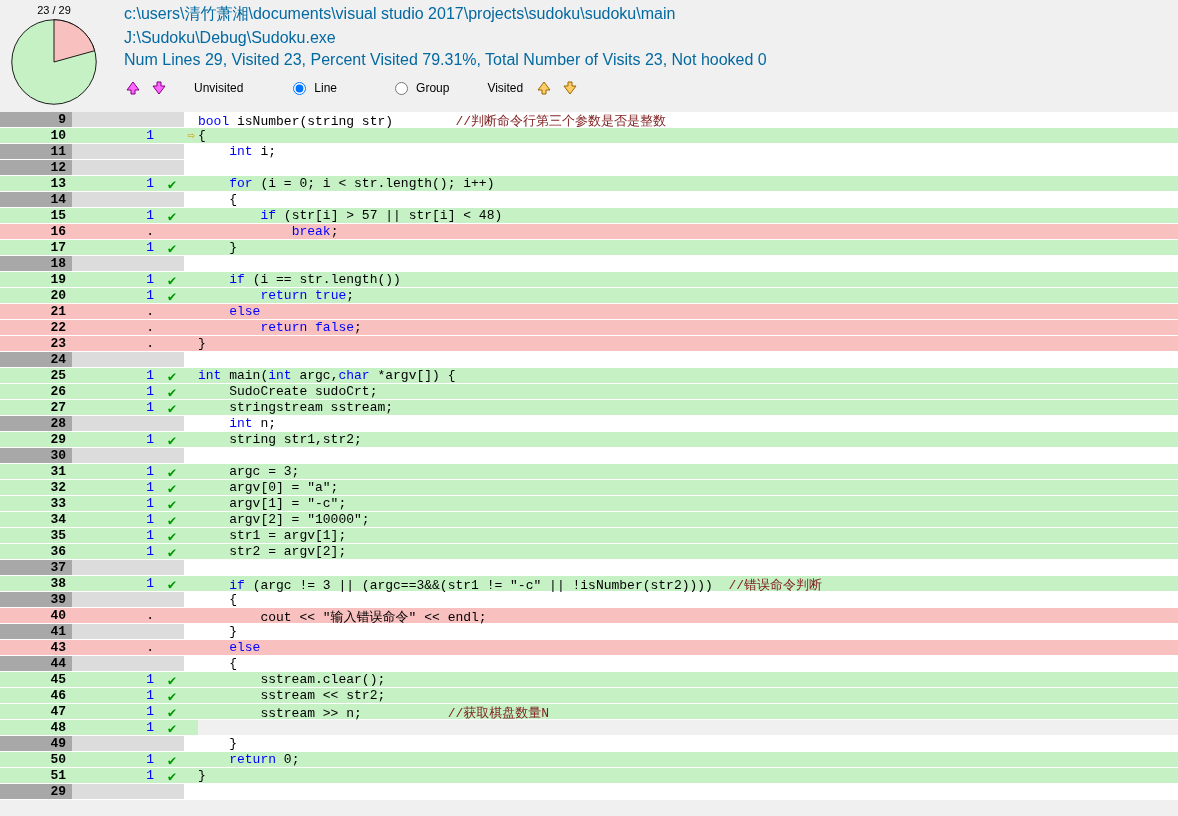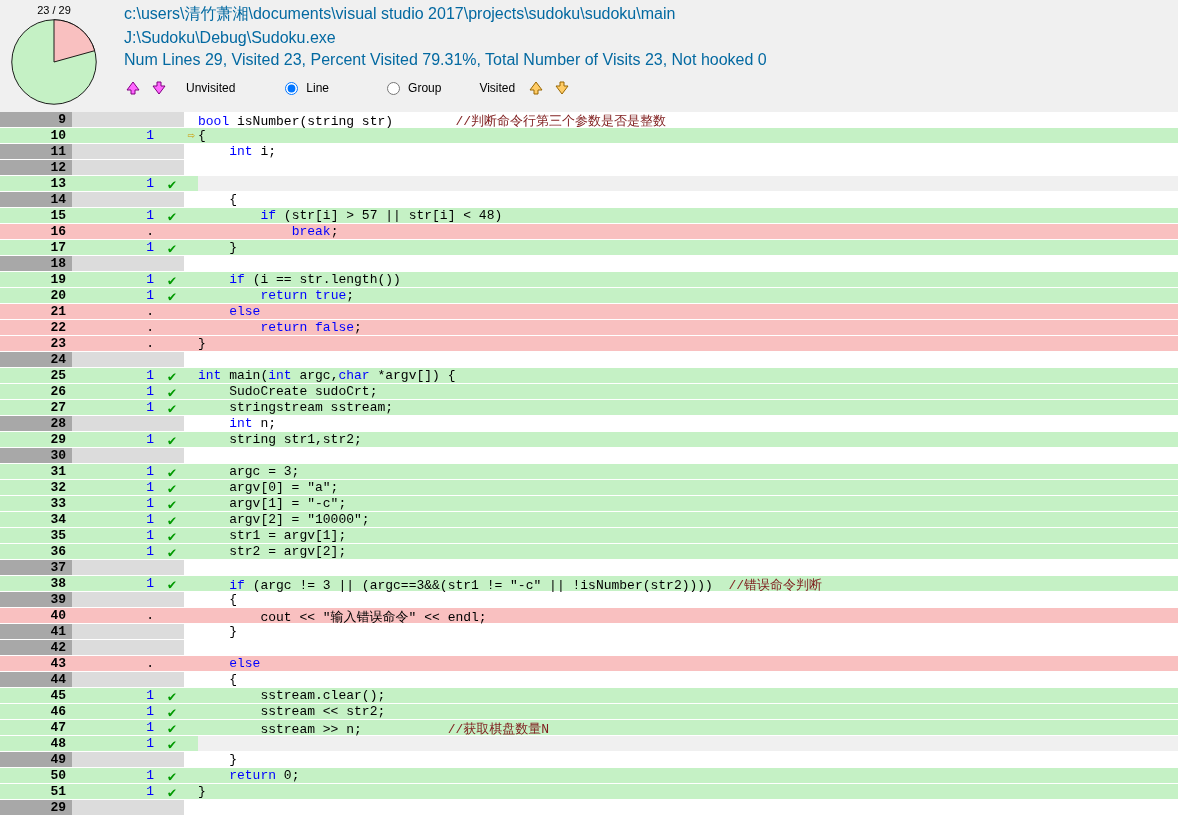--- a/index.html
+++ b/index.html
@@ -67,21 +67,21 @@
       <span class="nav-icon">
         <svg width="16" height="16" viewBox="0 0 16 16">
             <polygon points="8,2 14,10 10,10 10,14 6,14 6,10 2,10" fill="#ff66ff" stroke="#800080" stroke-width="1"></polygon>
           </svg>
       </span>
       <span class="nav-icon">
         <svg width="16" height="16" viewBox="0 0 16 16">
             <polygon points="8,14 14,6 10,6 10,2 6,2 6,6 2,6" fill="#ff66ff" stroke="#800080" stroke-width="1"></polygon>
           </svg>
       </span>
-      <span class="label" style="margin-left:10px; margin-right:14px;">Unvisited</span>
+      <span class="label" style="margin-left:18px; margin-right:14px;">Unvisited</span>
       <label class="radio-group">
           <input type="radio" name="mode" checked="" style="">
           <span>Line</span>
         </label>
       <span style="width:14px;"></span>
       <label class="radio-group">
           <input type="radio" name="mode" style="">
           <span>Group</span>
         </label>
       <span class="label" style="margin-left:30px; margin-right:4px;">Visited</span>
@@ -126,20 +126,21 @@
       <div class="visit-col bg-lightgray"></div>
       <div class="check-col bg-lightgray"></div>
       <div class="arrow-col bg-white"></div>
       <div class="code-text bg-white"><span></span></div>
     </div>
     <div class="code-line">
       <div class="lnum bg-visited">13</div>
       <div class="visit-col bg-visited"><span class="vc-num">1</span></div>
       <div class="check-col bg-visited"><span class="check-green">✔</span></div>
       <div class="arrow-col bg-visited"></div>
+      <div class="code-text bg-visited"><span>    </span><span class="kw">for</span><span> (i = 0; i &lt; str.length(); i++)</span></div>
     </div>
     <div class="code-line">
       <div class="lnum bg-gray">14</div>
       <div class="visit-col bg-lightgray"></div>
       <div class="check-col bg-lightgray"></div>
       <div class="arrow-col bg-white"></div>
       <div class="code-text bg-white"><span>    {</span></div>
     </div>
     <div class="code-line">
       <div class="lnum bg-visited">15</div>
@@ -322,27 +323,20 @@
       <div class="check-col bg-notvisited"></div>
       <div class="arrow-col bg-notvisited"></div>
       <div class="code-text bg-notvisited"><span>        cout &lt;&lt; "输入错误命令" &lt;&lt; endl;</span></div>
     </div>
     <div class="code-line">
       <div class="lnum bg-gray">41</div>
       <div class="visit-col bg-lightgray"></div>
       <div class="check-col bg-lightgray"></div>
       <div class="arrow-col bg-white"></div>
       <div class="code-text bg-white"><span>    }</span></div>
-    </div>
-    <div class="code-line">
-      <div class="lnum bg-gray">42</div>
-      <div class="visit-col bg-lightgray"></div>
-      <div class="check-col bg-lightgray"></div>
-      <div class="arrow-col bg-white"></div>
-      <div class="code-text bg-white"><span></span></div>
     </div>
     <div class="code-line">
       <div class="lnum bg-notvisited">43</div>
       <div class="visit-col bg-notvisited"><span class="vc-dot">.</span></div>
       <div class="check-col bg-notvisited"></div>
       <div class="arrow-col bg-notvisited"></div>
       <div class="code-text bg-notvisited"><span>    </span><span class="kw">else</span></div>
     </div>
     <div class="code-line">
       <div class="lnum bg-gray">44</div>

